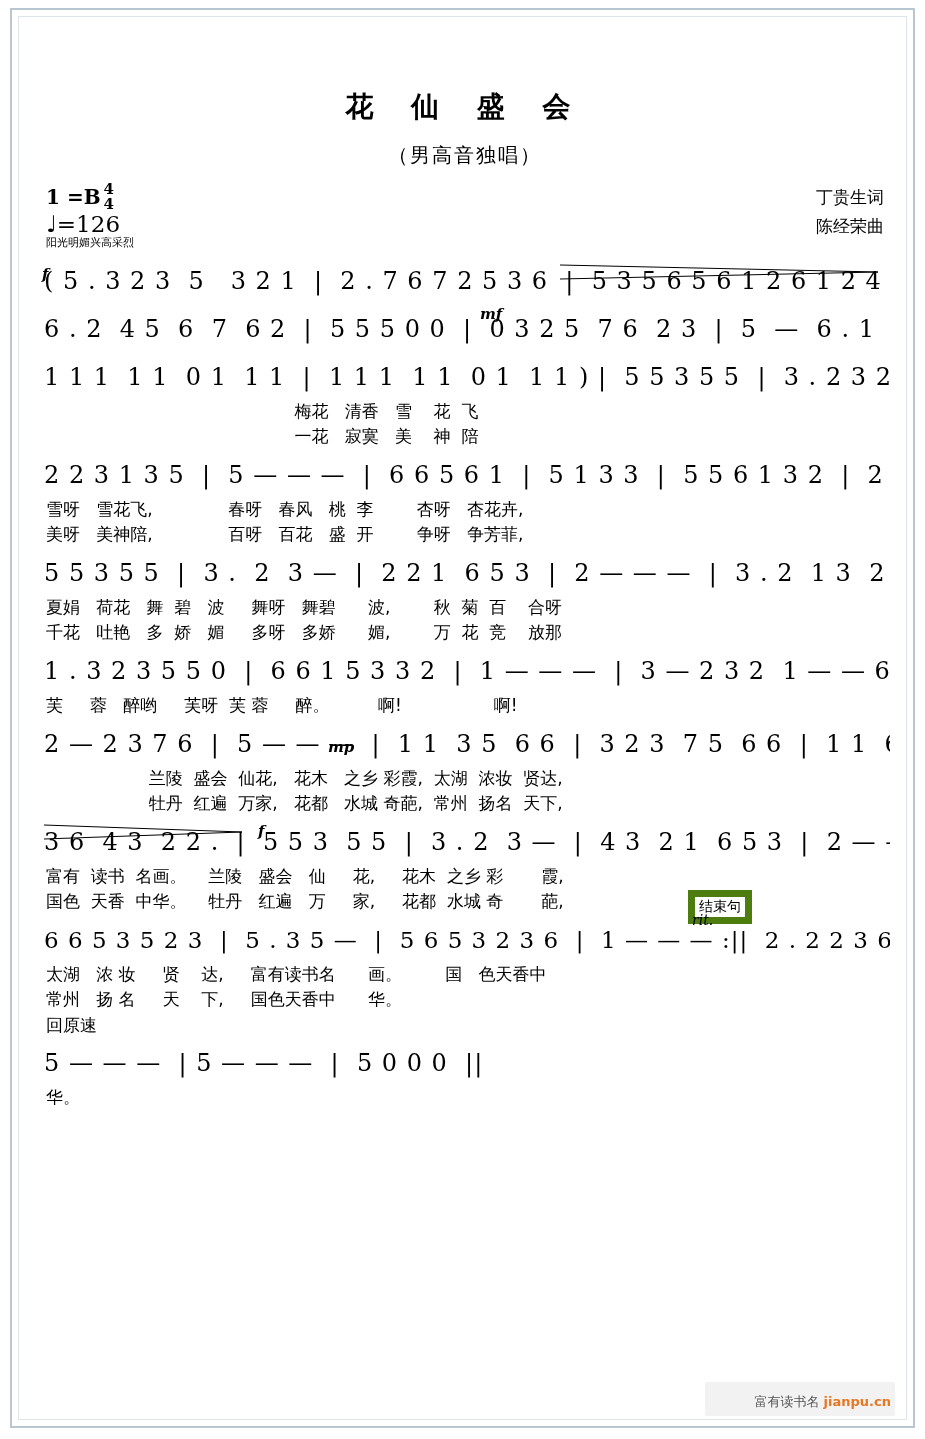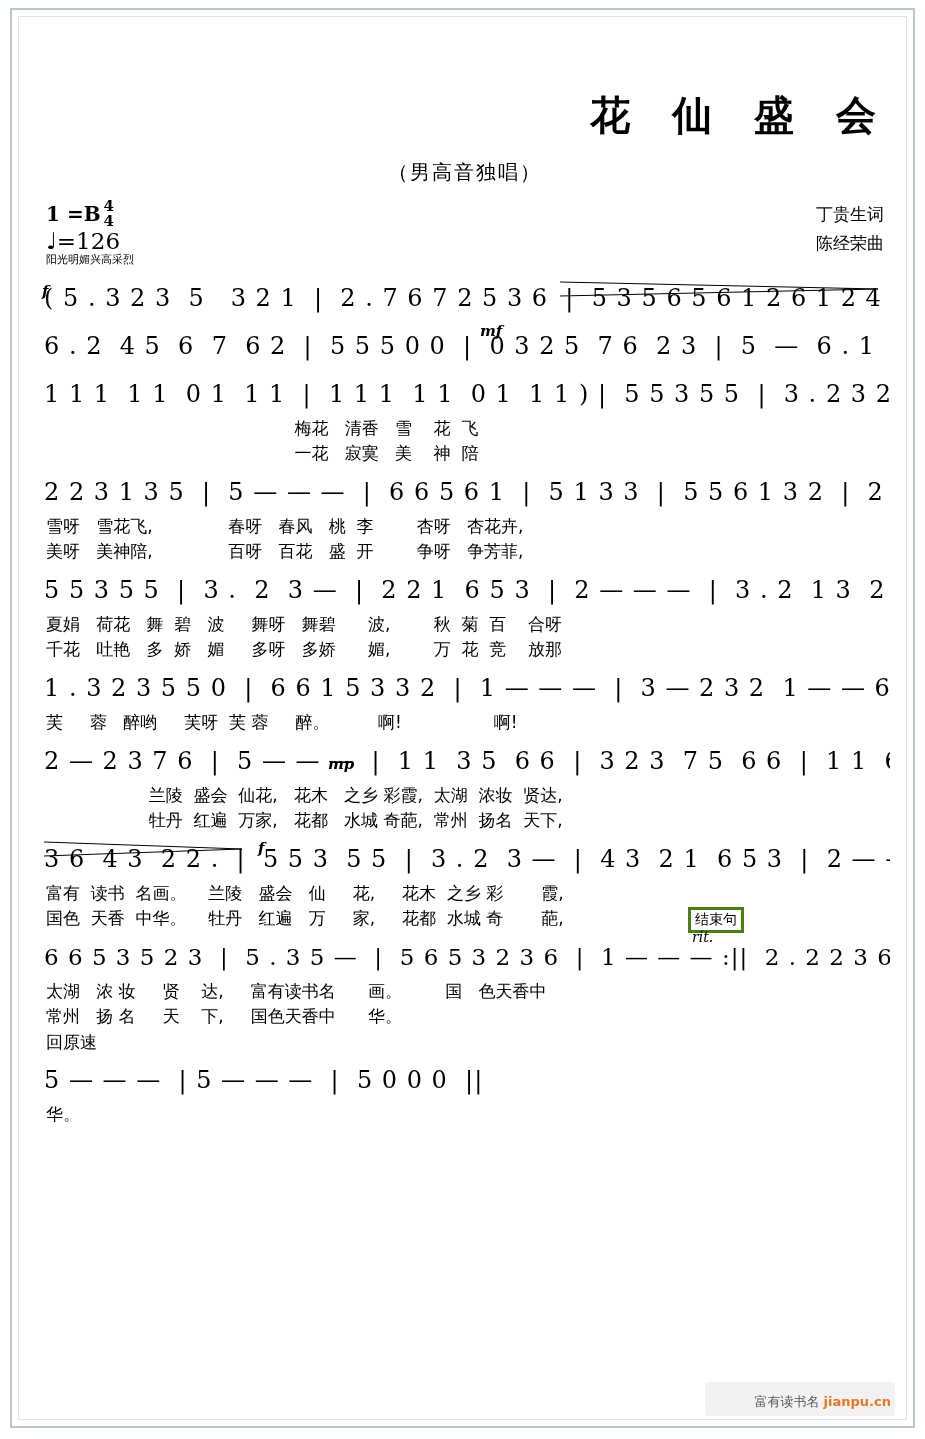--- a/index.html
+++ b/index.html
@@ -24,24 +24,24 @@
     left: 6px; top: 6px; right: 6px; bottom: 6px;
     border: 1px solid #dde5ea;
     pointer-events: none;
   }
   .sheet {
     position: absolute;
     left: 28px; top: 20px;
     width: 850px;
   }
   .title {
-    text-align: right;
+    text-align: center;
     font-family: "DejaVu Serif", serif;
     font-weight: bold;
-    font-size: 40px;
+    font-size: 28px;
     letter-spacing: 14px;
     margin-top: 58px;
     color: #000;
   }
   .subtitle {
     text-align: center;
     font-family: "DejaVu Serif", serif;
     font-size: 20px;
     margin-top: 16px;
     letter-spacing: 2px;
@@ -119,21 +119,21 @@
     font-size: 15px;
   }
   .sect-label {
     font-family: "DejaVu Sans", sans-serif;
     font-size: 17px;
     padding-left: 6px;
     margin-top: 2px;
   }
   .endbox {
     position: absolute;
-    border: 3px solid #4d7c0f;
+    border: 7px solid #4d7c0f;
     font-family: "DejaVu Sans", sans-serif;
     font-size: 14px;
     padding: 1px 4px;
   }
   .rit {
     position: absolute;
     font-family: "DejaVu Serif", serif;
     font-style: italic;
     font-size: 14px;
   }

